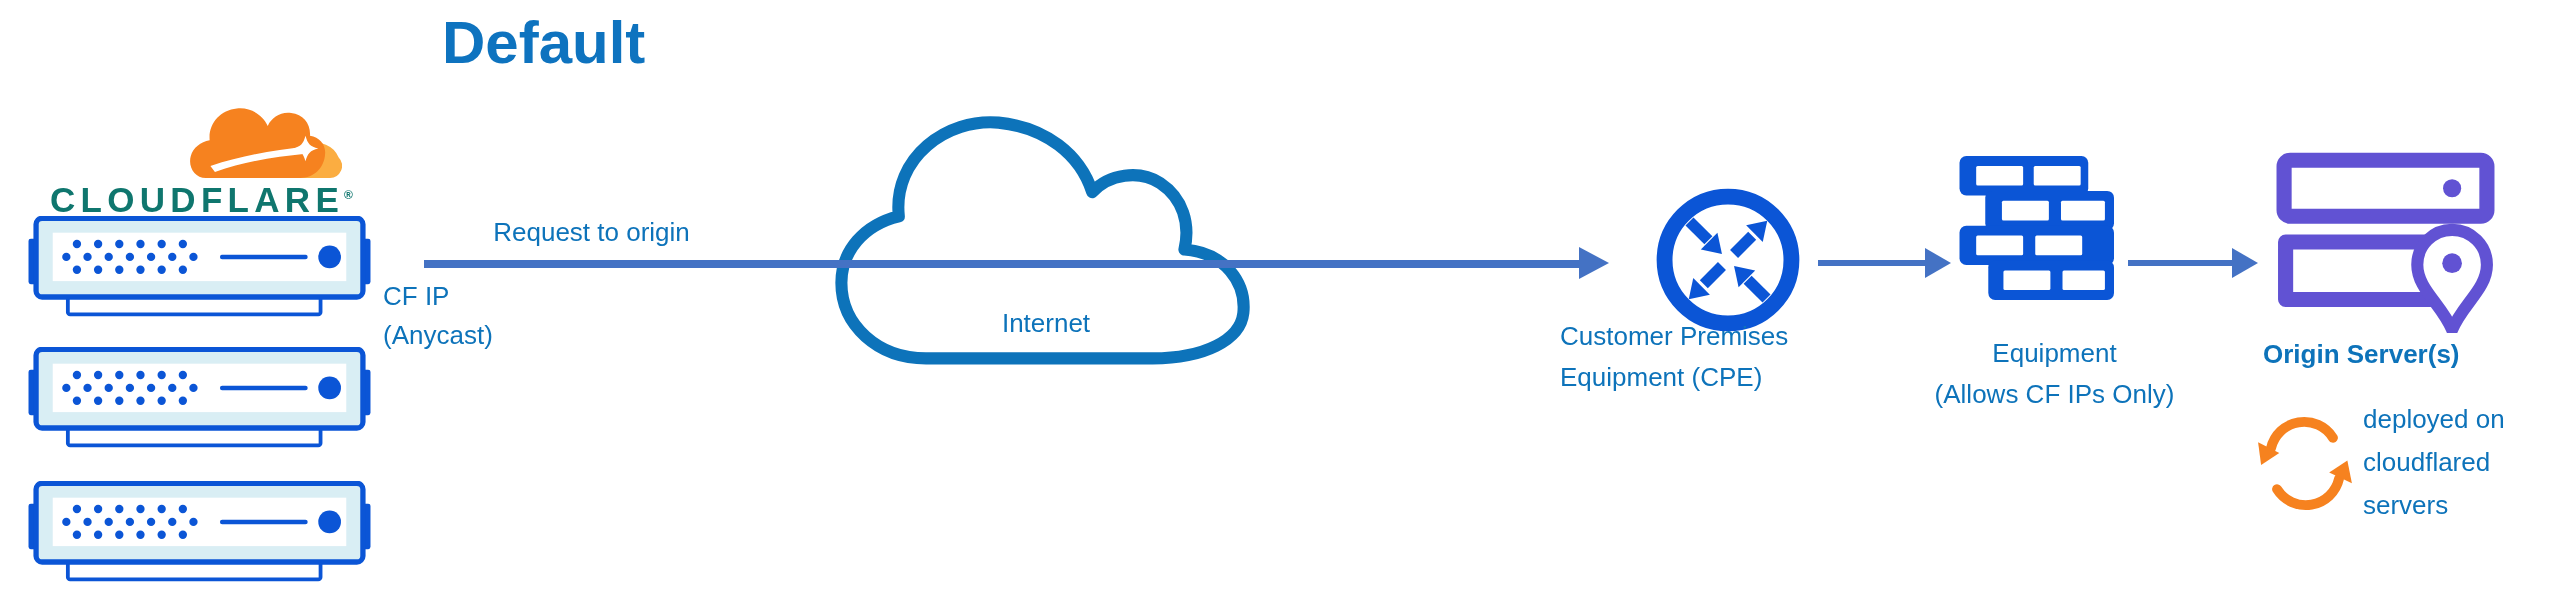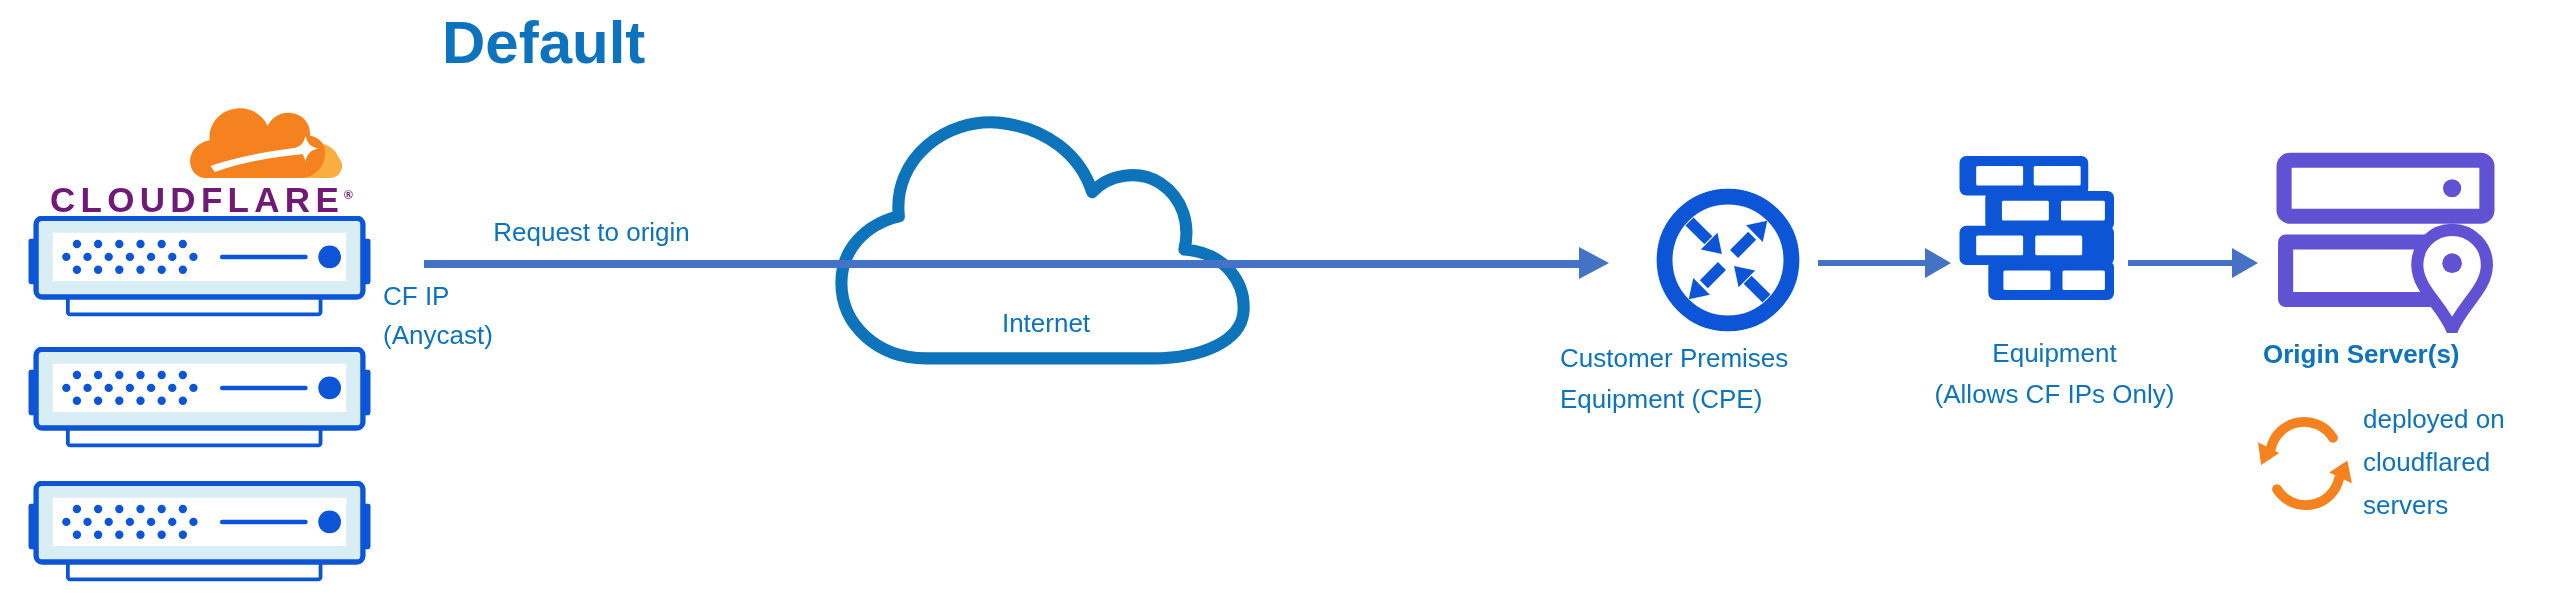--- a/index.html
+++ b/index.html
@@ -7,21 +7,21 @@
     position:relative;width:2576px;height:614px;background:#ffffff;overflow:hidden;
     font-family:"Liberation Sans","DejaVu Sans",sans-serif;
   }
   .abs{position:absolute;}
   .title{
     left:442px;top:7.6px;font-size:60px;font-weight:bold;color:#0e73bf;letter-spacing:0px;
   }
   .lbl{color:#0d73ba;font-size:26px;line-height:41px;white-space:nowrap;}
   .lbl.center{text-align:center;}
   .wordmark{
-    left:50px;top:180px;font-size:35px;font-weight:bold;letter-spacing:5.3px;color:#701a75;white-space:nowrap;
+    left:50px;top:180px;font-size:35px;font-weight:bold;letter-spacing:5.3px;color:#0f766e;white-space:nowrap;
   }
   .wordmark sup{font-size:12px;letter-spacing:0;vertical-align:super;}
   .edge-line{background:#4472c4;z-index:5;}
   .edge-head{width:0;height:0;z-index:5;}
   .head-main{border-top:16.6px solid transparent;border-bottom:16.6px solid transparent;border-left:30px solid #4472c4;}
   .head-small{border-top:15px solid transparent;border-bottom:15px solid transparent;border-left:26px solid #4472c4;}
   svg{display:block;}
   .z1{z-index:1}.z8{z-index:8}
 </style>
 </head>
@@ -202,21 +202,21 @@
   <svg class="abs z8" style="left:2275px;top:151px;" width="221" height="182" viewBox="0 0 292 240">
     <rect x="12" y="12" width="268" height="74" rx="8" fill="none" stroke="#6152d3" stroke-width="20" stroke-linejoin="round"></rect>
     <circle cx="234" cy="49" r="12" fill="#6152d3"></circle>
     <path d="M 14 120 H 230 L 214 196 H 14 Z" fill="none" stroke="#6152d3" stroke-width="20" stroke-linejoin="round"></path>
     <g transform="translate(234,154)">
       <path d="M 0 82 C -14 48 -46 28 -46 -4 A 46 46 0 1 1 46 -4 C 46 28 14 48 0 82 Z" fill="#ffffff" stroke="#6152d3" stroke-width="16" stroke-linejoin="round"></path>
       <circle cx="0" cy="-6" r="13" fill="#6152d3"></circle>
     </g>
   </svg>
 
-  <div class="abs lbl z8" style="left:1560px;top:338px;">
+  <div class="abs lbl z8" style="left:1560px;top:316px;">
     <div>Customer Premises</div>
     <div>Equipment (CPE)</div>
   </div>
   <div class="abs lbl center z8" style="left:1888px;top:333px;width:333px;">
     <div>Equipment</div>
     <div>(Allows CF IPs Only)</div>
   </div>
   <div class="abs lbl z8" style="left:2263px;top:334px;font-weight:bold;">Origin Server(s)</div>
 
   <svg class="abs z8" style="left:2255px;top:406px;" width="100" height="115" viewBox="0 0 132 152">

